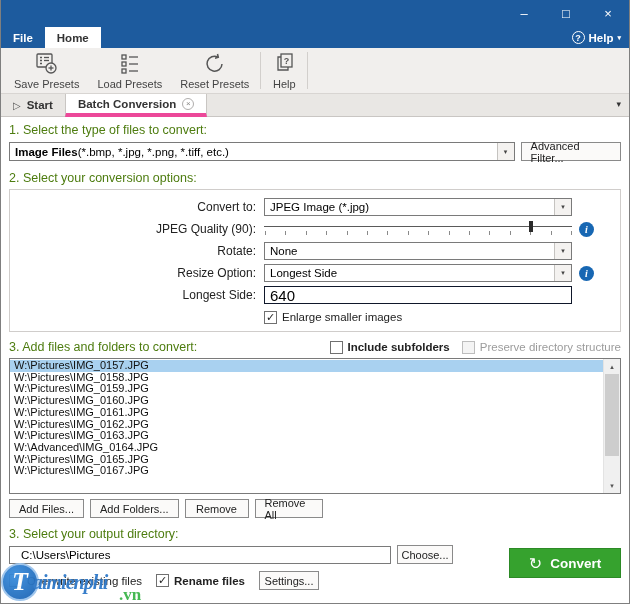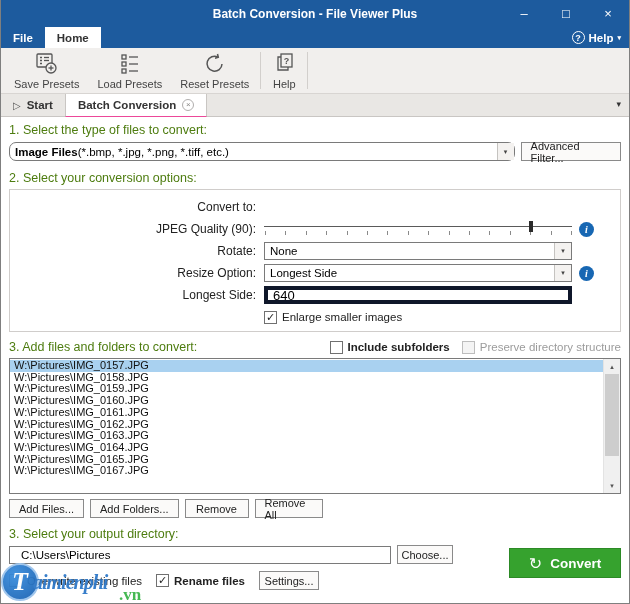--- a/index.html
+++ b/index.html
@@ -23,47 +23,47 @@
   
   .ribbon { height:46px; background:#f1efed; border-bottom:1px solid #d8d5d2; display:flex; align-items:stretch; padding-left:4px; }
   .rbtn { display:flex; flex-direction:column; align-items:center; justify-content:center; gap:2px; padding:2px 9px; color:#444; font-size:11px; }
   .rbtn svg { display:block; }
   .v-sep { width:1px; background:#d2cfcc; margin:4px 2px; }
 
   
   .tabstrip { height:23px; background:#e9e7e4; border-bottom:1px solid #c9c6c3; display:flex; align-items:stretch; position:relative; }
   .dtab { display:flex; align-items:center; gap:6px; padding:0 12px; font-size:11.5px; color:#333; font-weight:bold; }
   .dtab .play { font-size:10px; color:#555; font-weight:normal; }
-  .dtab.active { background:#fff; border:1px solid #c9c6c3; border-top:none; border-bottom:1px solid #ec4899; margin-bottom:-1px;justify-content:flex-end; }
+  .dtab.active { background:#fff; border:1px solid #c9c6c3; border-top:none; border-bottom:4px solid #ec4899; margin-bottom:-1px;justify-content:flex-end; }
   .tab-close { width:12px; height:12px; border:1px solid #b0aead; border-radius:50%; color:#8a8886; font-size:8px; line-height:10px; text-align:center; font-weight:normal; }
   .strip-caret { position:absolute; right:8px; top:5px; font-size:9px; color:#333; }
 
   
   .content { padding:6px 8px 0 8px; background:#fff; position:relative; height:486px; }
   .sec-title { font-size:12.5px; color:#4d7c0f; }
 
   .combo { height:19px; border:1px solid #7a7a7a; background:#fff; display:flex; align-items:stretch; font-size:11.5px; }
   .combo-text { flex:1; display:flex; align-items:center; padding-left:5px; white-space:nowrap; overflow:hidden; }
   .combo-arrow { width:17px; border-left:1px solid #c5c3c0; background:#f4f2f0; display:flex; align-items:center; justify-content:center; font-size:7px; color:#444; }
 
   .btn { height:19px; border:1px solid #8a8a8a; background:#fbfaf9; font-size:11px; color:#222; display:inline-flex; align-items:center; justify-content:center; padding:0 9px; }
 
   .filetype-row { margin-top:5px; display:flex; gap:6px; }
-  .filetype-combo { width:528px;border-radius:7px; }
+  .filetype-combo { width:528px; }
   .adv-btn { width:104px; }
 
   .s2-title { margin-top:10px; }
 
   .panel { margin-top:4px; border:1px solid #d0cdcb; padding:8px 4px; }
   .prow { display:flex; align-items:center; margin-bottom:4px; height:18px; }
   .prow:last-child { margin-bottom:0; }
   .plabel { width:250px; text-align:right; padding-right:8px; font-size:12px; color:#222; white-space:nowrap; }
   .pctrl { width:308px; }
   .pctrl .combo, .pinput { width:100%; height:18px; }
-  .pinput { border:4px solid #0f172a; font-size:13px; padding-left:5px; display:flex; align-items:center; background:#fff; }
+  .pinput { border:1px solid #0f172a; font-size:15px; padding-left:5px; display:flex; align-items:center; background:#fff; }
   .info-icon { width:15px; height:15px; border-radius:50%; background:#1767b3; color:#fff; font-size:10px; font-weight:bold; font-family:"Liberation Serif", serif; font-style:italic; display:flex; align-items:center; justify-content:center; margin-left:7px; }
 
   .slider { position:relative; width:100%; height:18px; }
   .slider-track { position:absolute; left:0; right:0; top:6px; height:1px; background:#5a5a5a; }
   .slider-ticks { position:absolute; left:1px; right:0; top:11px; height:4px;
     background:repeating-linear-gradient(to right, #8a8a8a 0 1px, transparent 1px 20.4px); }
   .slider-thumb { position:absolute; left:86%; top:1px; width:4px; height:11px; background:#2b2b2b; }
 
   .check { width:13px; height:13px; border:1px solid #707070; background:#fff; display:inline-flex; align-items:center; justify-content:center; font-size:11px; color:#222; line-height:1; flex:none; }
   .check.disabled { border-color:#bdbdbd; background:#f4f4f4; }
@@ -98,21 +98,20 @@
   .wm-circle { width:38px; height:38px; border-radius:50%; background:radial-gradient(circle at 35% 30%, #3b8ede, #1a61b0); border:2px solid #9cc4ec; color:#fff; font-family:"Liberation Serif", serif; font-style:italic; font-weight:bold; font-size:26px; display:flex; align-items:center; justify-content:center; }
   .wm-text { font-family:"Liberation Serif", serif; font-style:italic; font-weight:bold; font-size:20px; color:#2e78c8; margin-left:-6px; letter-spacing:-1px; }
   .wm-vn { position:absolute; left:118px; bottom:-4px; font-family:"Liberation Serif", serif; font-weight:bold; font-size:17px; color:#3cb54a; }
 </style>
 </head>
 <body>
 
 <div class="window">
 
   <div class="titlebar">
-    <div class="title">Batch Conversion - File Viewer Plus</div>
     <div class="winbtns">
       <div class="winbtn">
           <span>–</span>
         </div>
       <div class="winbtn">
           <span>□</span>
         </div>
       <div class="winbtn">
           <span>×</span>
         </div>
@@ -216,20 +215,28 @@
       <div class="btn adv-btn">
           <span>Advanced Filter...</span>
         </div>
     </div>
 
     <div class="sec-title s2-title">2. Select your conversion options:</div>
     <div class="panel">
 
       <div class="prow">
         <div class="plabel">Convert to:</div>
+        <div class="pctrl">
+          <div class="combo">
+            <div class="combo-text">JPEG Image (*.jpg)</div>
+            <div class="combo-arrow">
+                <span>▾</span>
+              </div>
+          </div>
+        </div>
       </div>
 
       <div class="prow">
         <div class="plabel">JPEG Quality (90):</div>
         <div class="pctrl">
           <div class="slider">
             <div class="slider-track"></div>
             <div class="slider-ticks"></div>
             <div class="slider-thumb"></div>
           </div>
@@ -298,21 +305,21 @@
 
     <div class="filelist">
       <div class="flist-rows">
         <div class="flist-row selected">W:\Pictures\IMG_0157.JPG</div>
         <div class="flist-row">W:\Pictures\IMG_0158.JPG</div>
         <div class="flist-row">W:\Pictures\IMG_0159.JPG</div>
         <div class="flist-row">W:\Pictures\IMG_0160.JPG</div>
         <div class="flist-row">W:\Pictures\IMG_0161.JPG</div>
         <div class="flist-row">W:\Pictures\IMG_0162.JPG</div>
         <div class="flist-row">W:\Pictures\IMG_0163.JPG</div>
-        <div class="flist-row">W:\Pictures\IMG_0164.JPG</div>
+        <div class="flist-row">W:\Advanced\IMG_0164.JPG</div>
         <div class="flist-row">W:\Pictures\IMG_0165.JPG</div>
         <div class="flist-row">W:\Pictures\IMG_0167.JPG</div>
       </div>
       <div class="scrollbar">
         <div class="sb-arrow">▴</div>
         <div class="sb-thumb"></div>
         <div class="sb-arrow down">▾</div>
       </div>
     </div>
 

